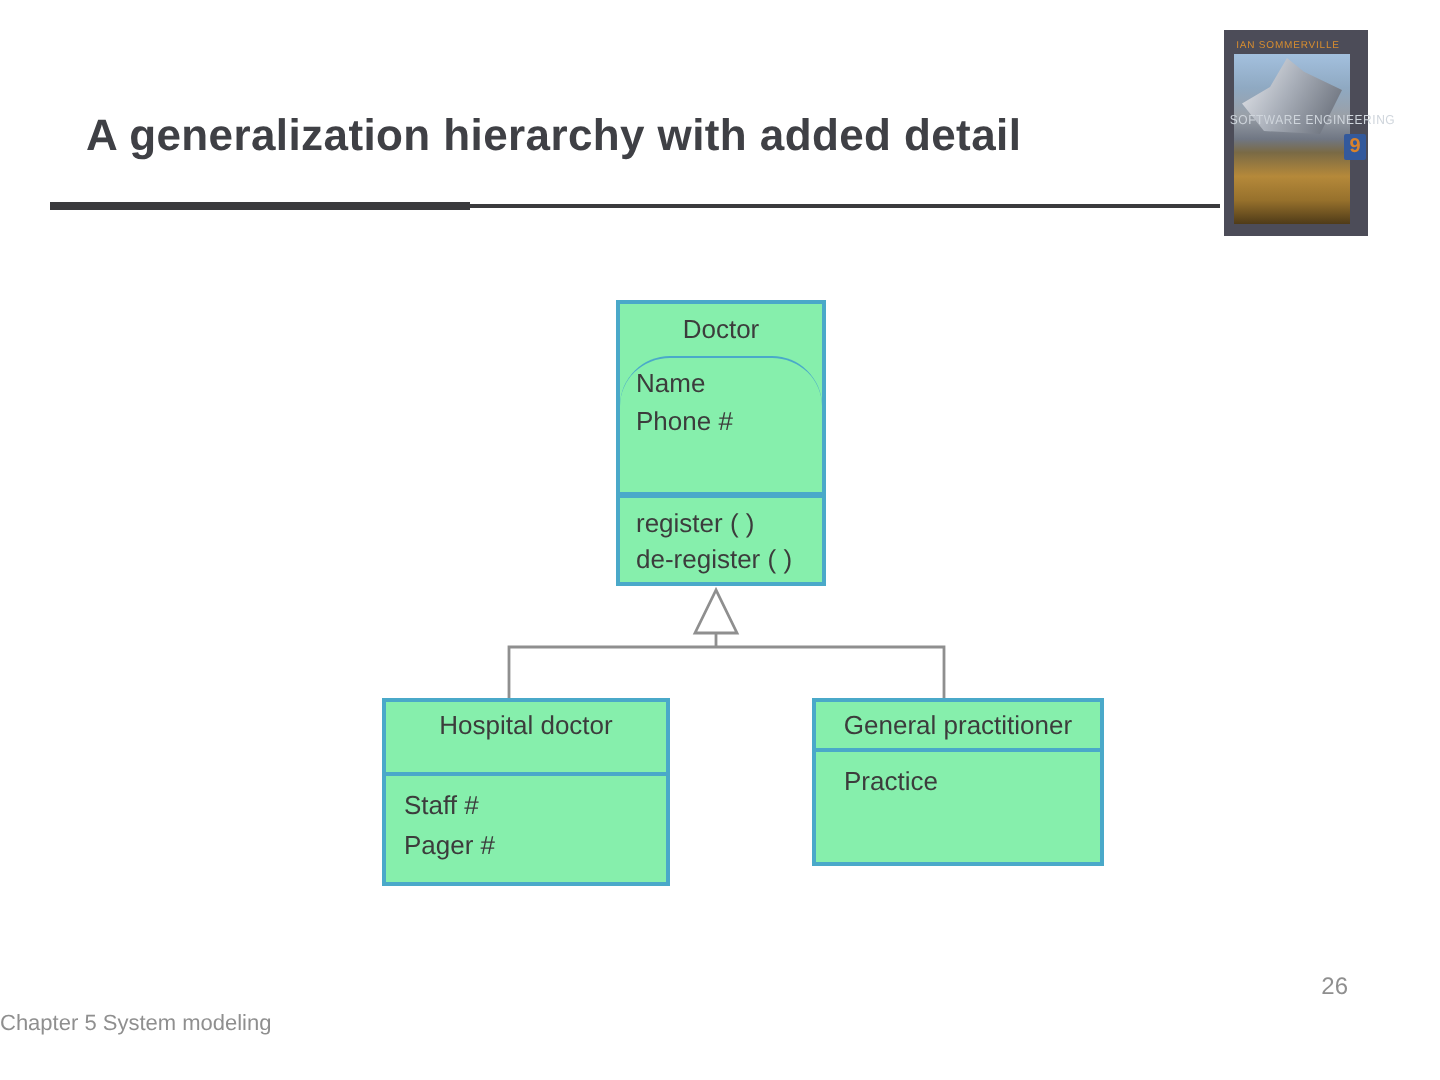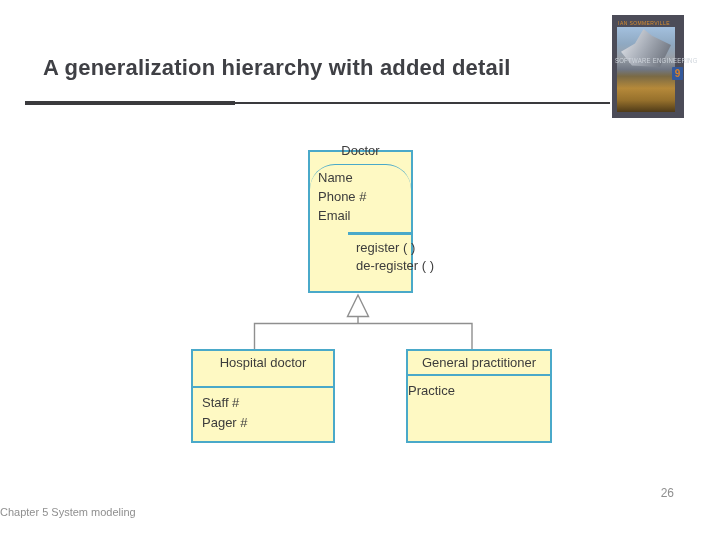--- a/index.html
+++ b/index.html
@@ -51,40 +51,40 @@
     transform: scaleX(0.92);
   }
   .edition-badge {
     position: absolute; top: 52px; right: 1px; width: 11px; height: 13px;
     background: #33599c; color: #d9822b; font-size: 10px; font-weight: bold;
     text-align: center; line-height: 13px; border-radius: 1px;
   }
 
   
   .uml-box {
-    position: absolute; box-sizing: border-box; background: #fef9c3;
+    position: absolute; box-sizing: border-box; background: #86efac;
     border: 2px solid var(--accent-box-border, #4aa9c9);
     display: flex; flex-direction: column;
-    color: var(--diagram-text, #3c3c3c); font-size: 13px; justify-content: flex-end;
+    color: var(--diagram-text, #3c3c3c); font-size: 13px;
   }
   .uml-header { text-align: center; flex: none; }
   .uml-attrs, .uml-ops { border-top-style: solid; border-top-color: var(--accent-box-border, #4aa9c9); }
   .uml-line { white-space: nowrap; }
 
   .box-doctor { left: 308px; top: 150px; width: 105px; height: 143px; }
   .box-doctor .uml-header { height: 26px; line-height: 26px; }
   .box-doctor .uml-attrs { border-top-width: 1px; height: 64px; padding: 3px 0 0 8px; line-height: 19px; flex: none; border-radius: 25px; }
-  .box-doctor .uml-ops   { border-top-width: 3px; flex: 1; padding: 4px 0 16px 8px; line-height: 18px; margin-left: 38px; }
+  .box-doctor .uml-ops   { border-top-width: 3px; flex: 1; padding: 4px 0 16px 8px; line-height: 18px; }
 
   .box-hospital { left: 191px; top: 349px; width: 144px; height: 94px; }
-  .box-gp       { left: 406px; top: 349px; width: 146px; height: 94px; }
+  .box-gp       { left: 406px; top: 349px; width: 146px; height: 84px; }
   .box-hospital .uml-header, .box-gp .uml-header { height: 23px; line-height: 23px; }
   .box-hospital .uml-attrs, .box-gp .uml-attrs { border-top-width: 2px; flex: 1; padding-top: 5px; line-height: 20px; }
   .box-hospital .uml-attrs { padding-left: 9px; margin-top: 12px; }
-  .box-gp .uml-attrs { }
+  .box-gp .uml-attrs { padding-left: 14px; }
 
   
   .connectors {
     position: absolute; left: 0; top: 0; width: 720px; height: 540px;
     pointer-events: none;
   }
   .conn { stroke: var(--connector-gray, #8f8f8f); stroke-width: 1.4; fill: none; }
   .tri  { stroke: var(--connector-gray, #8f8f8f); stroke-width: 1.4; fill: #ffffff; }
 
   
@@ -118,21 +118,20 @@
   <svg class="connectors" viewBox="0 0 720 540">
     <path class="conn" d="M358 316 L358 323.5 M254.5 350 L254.5 323.5 L472 323.5 L472 350"></path>
     <polygon class="tri" points="358,295 347.5,316.5 368.5,316.5"></polygon>
   </svg>
 
   <div class="uml-box box-doctor">
     <div class="uml-header">Doctor</div>
     <div class="uml-attrs">
       <div class="uml-line">Name</div>
       <div class="uml-line">Phone #</div>
-      <div class="uml-line">Email</div>
     </div>
     <div class="uml-ops">
       <div class="uml-line">register ( )</div>
       <div class="uml-line">de-register ( )</div>
     </div>
   </div>
 
   <div class="uml-box box-hospital">
     <div class="uml-header">Hospital doctor</div>
     <div class="uml-attrs">

